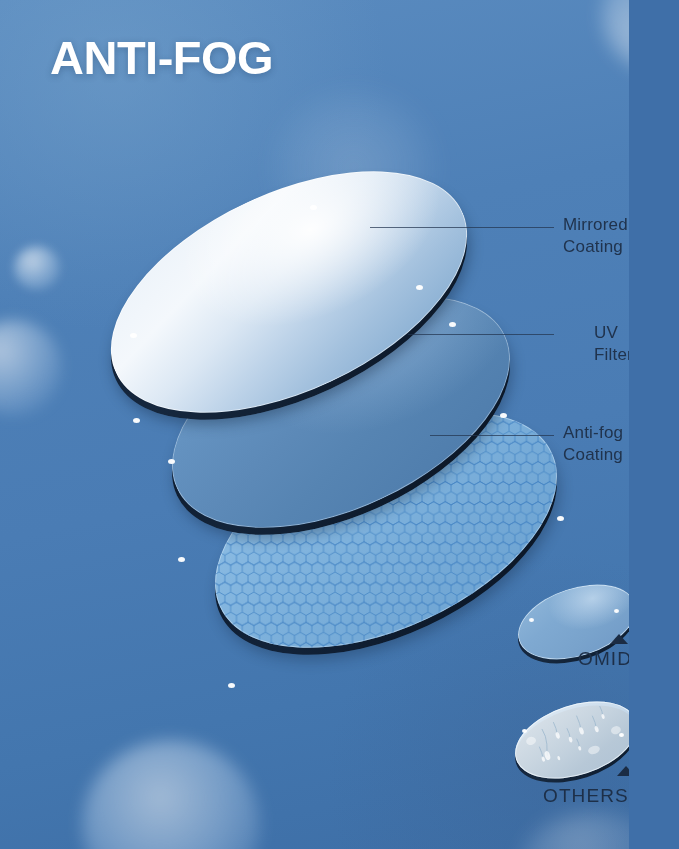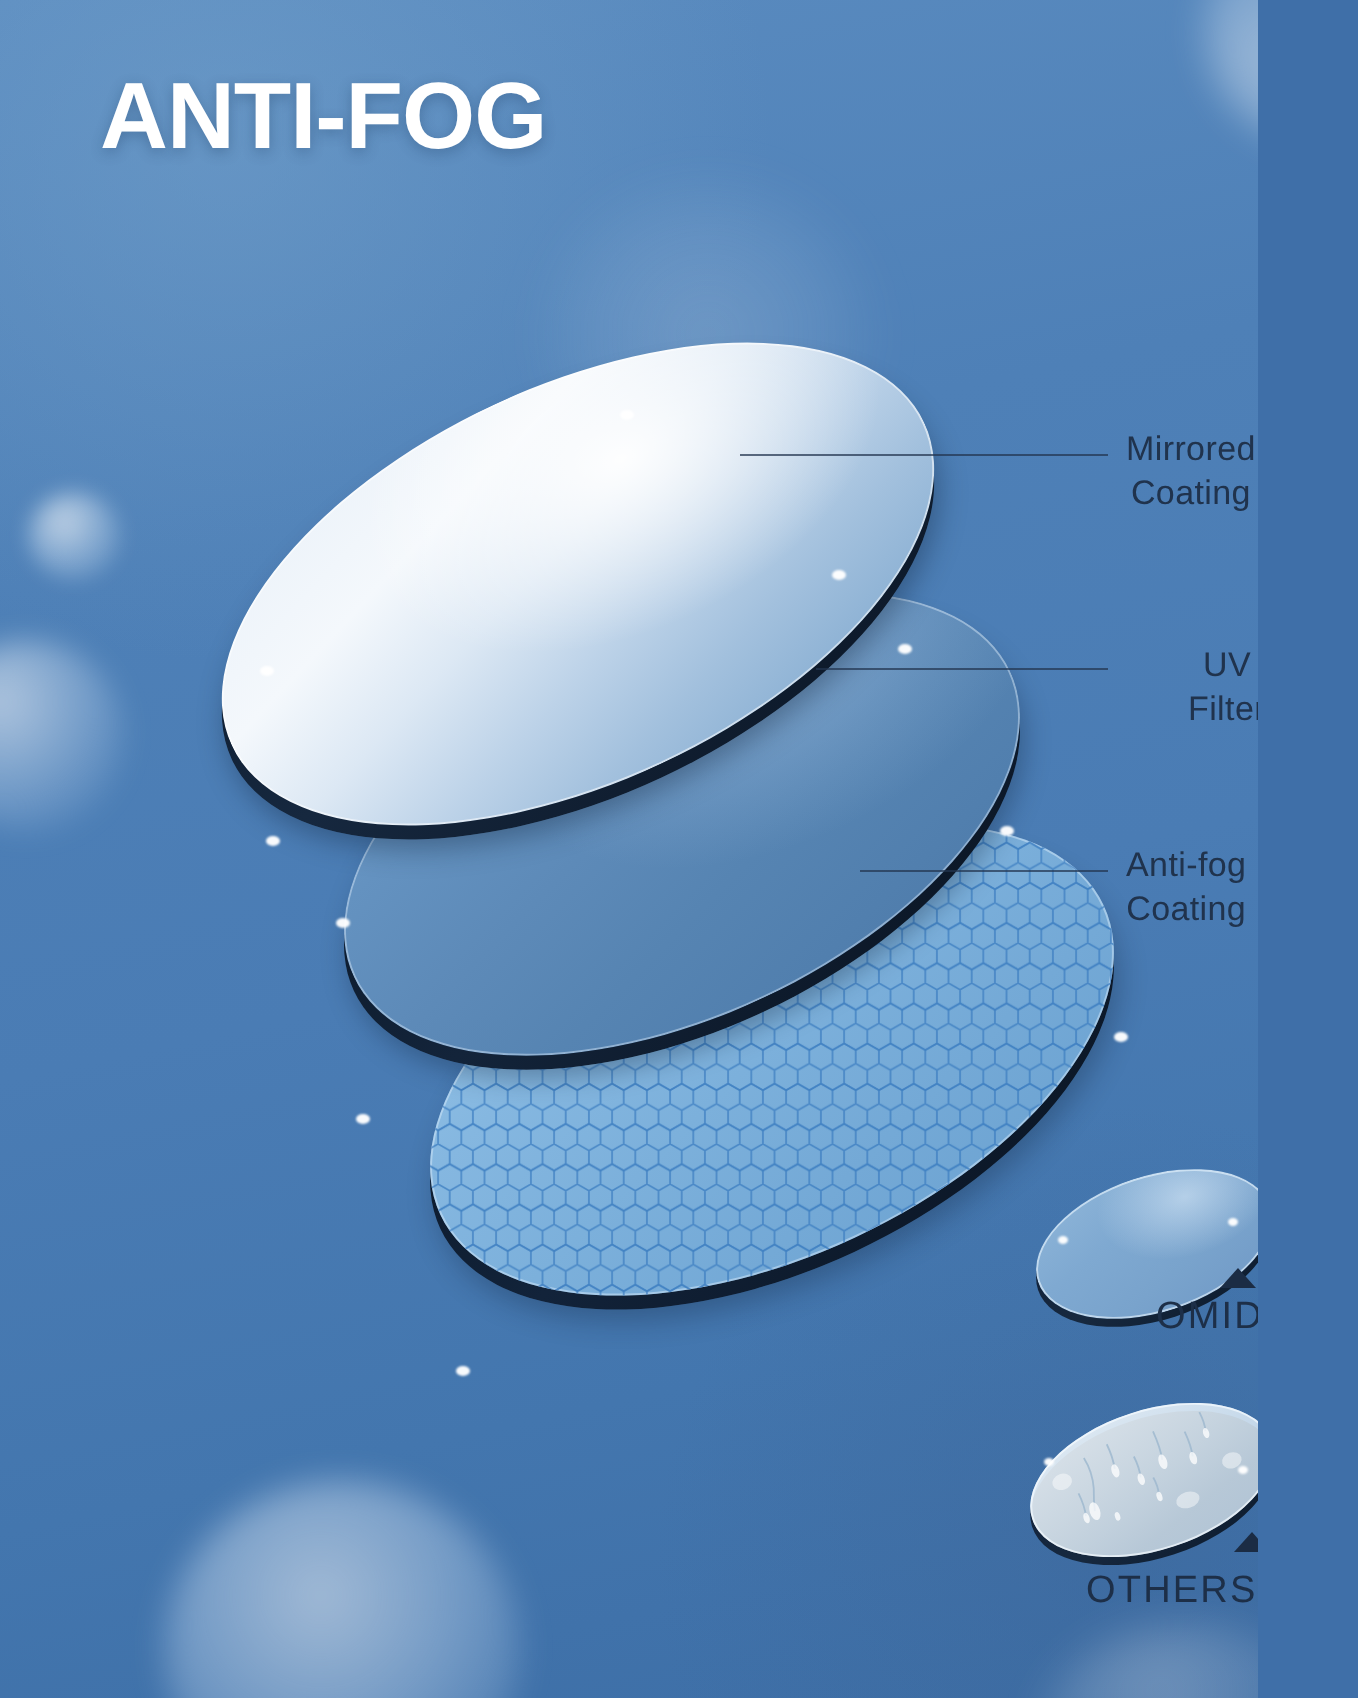--- a/index.html
+++ b/index.html
@@ -175,21 +175,20 @@
     opacity: 0.72;
   }
   .callout {
     position: absolute;
     color: #20334d;
     font-size: 17px;
     font-weight: 400;
     line-height: 1.28;
     letter-spacing: 0.2px;
     white-space: pre-line;
-    text-align: center;
   }
 
   
   .cmp-lens {
     position: absolute;
     border-radius: 50%;
     transform: rotate(-18deg);
   }
   .cmp-omid-edge {
     left: 516px; top: 592px; width: 122px; height: 68px;

